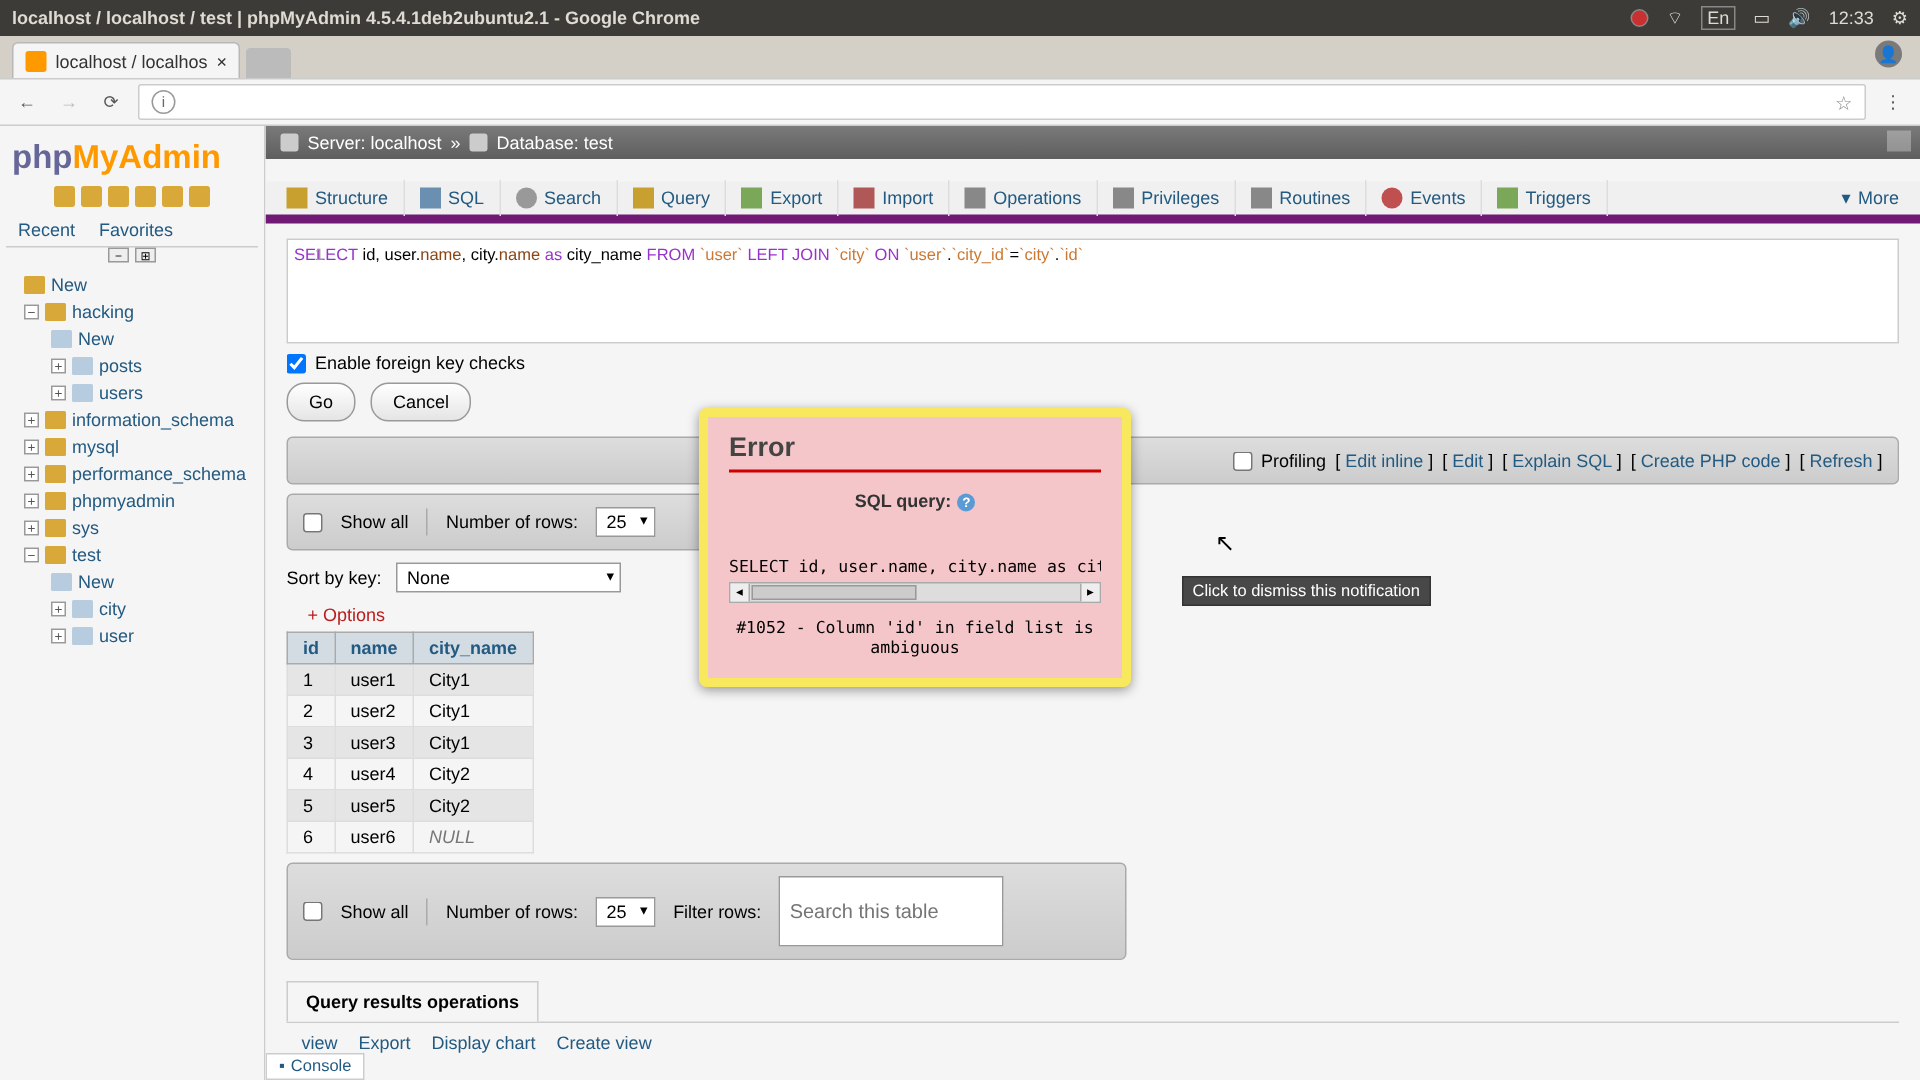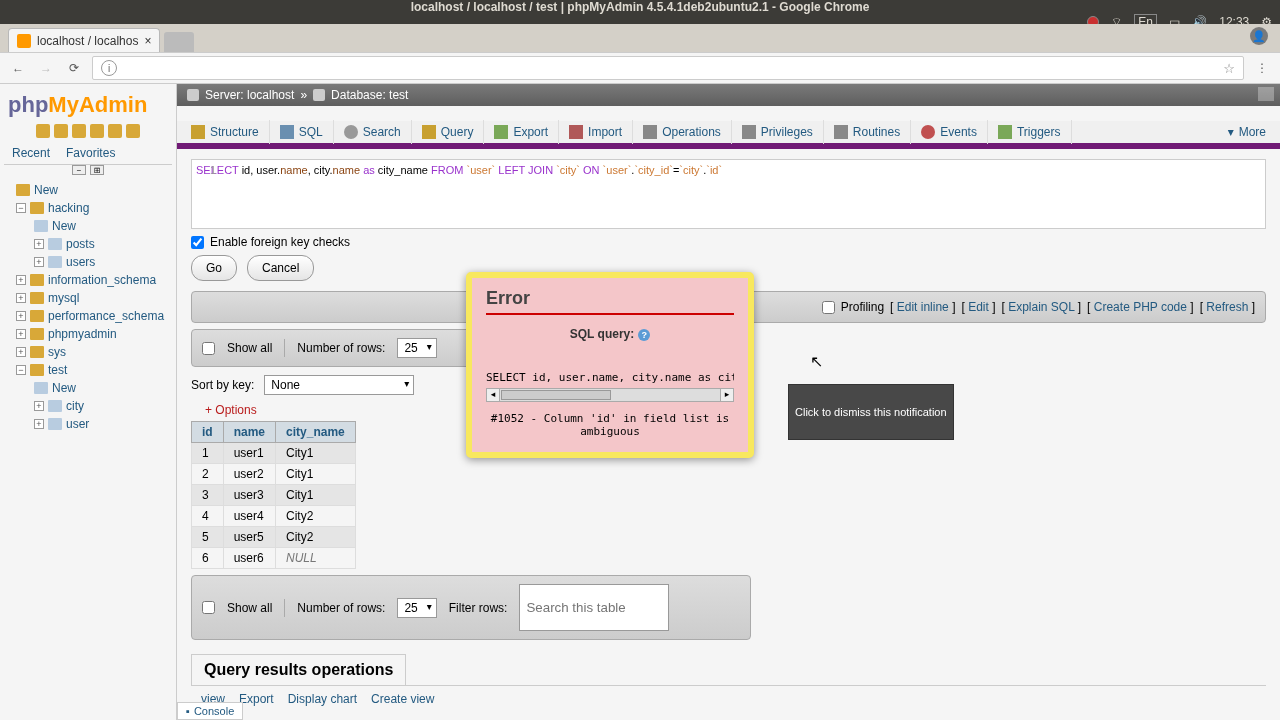--- a/index.html
+++ b/index.html
@@ -1,19 +1,19 @@
 <!DOCTYPE html>
 <html><head>
 <meta charset="utf-8">
 <style>
 * { margin:0; padding:0; box-sizing:border-box; font-family:sans-serif; }
 body { width:1280px; height:720px; overflow:hidden; background:#f0f0f0; font-size:12px; }
 
 
-.os-bar { height:24px; background:#3c3b37; color:#dfdbd2; display:flex; align-items:center; padding:0 8px;flex-direction:column; }
+.os-bar { height:24px; background:#3c3b37; color:#dfdbd2; display:flex; align-items:center; padding:0 8px; }
 .os-title { font-weight:bold; font-size:12px; }
 .os-right { margin-left:auto; display:flex; align-items:center; gap:12px; }
 .os-right span { font-size:12px; }
 .rec-dot { width:12px; height:12px; border-radius:50%; background:#c93030; border:1px solid #888; }
 
 
 .tab-strip { height:28px; background:#d4d0c8; display:flex; align-items:flex-end; padding-left:8px; position:relative; }
 .tab { height:24px; background:#f5f5f5; border-radius:4px 4px 0 0; display:flex; align-items:center; padding:0 8px; gap:6px; font-size:12px; color:#333; border:1px solid #b8b8b8; border-bottom:none; }
 .tab-ghost { width:30px; height:20px; background:#bbb; margin-left:4px; border-radius:3px 3px 0 0; }
 .avatar-circle { position:absolute; right:12px; top:3px; width:18px; height:18px; border-radius:50%; background:#7a7a7a; display:flex; align-items:center; justify-content:center; color:#fff; font-size:11px; }
@@ -85,40 +85,40 @@
 .options-link { color:#b91c1c; margin:4px 28px; display:block; font-size:12px; }
 
 
 .data-table { margin:0 14px; border-collapse:collapse; font-size:12px; }
 .data-table th { background:#d3dce3; border:1px solid #aaa; padding:3px 10px; text-align:left; color:#235a81; cursor:pointer; }
 .data-table td { border:1px solid #ddd; padding:3px 10px; }
 .data-table tr:nth-child(even) td { background:#e5e5e5; }
 .null { font-style:italic; color:#777; }
 
 .qro { margin:14px 14px 0 14px; }
-.qro-tab { display:inline-block; padding:6px 12px; background:#f5f5f5; border:1px solid #ccc; border-bottom:none; font-size:16px; font-weight:bold; }
+.qro-tab { display:inline-block; padding:6px 12px; background:#f5f5f5; border:1px solid #ccc; border-bottom:none; font-size:12px; font-weight:bold; }
 .qro-bar { border-top:1px solid #ccc; padding:6px 10px; display:flex; gap:14px; font-size:12px; }
 .qro-bar a { color:#235a81; }
 
 
 .console-bar { position:absolute; bottom:0; left:0; background:#fff; border:1px solid #ccc; padding:2px 8px; font-size:11px; color:#235a81; display:flex; align-items:center; gap:4px; }
 
 
 .error-popup { position:absolute; left:466px; top:272px; width:288px; border:6px solid #f8e85e; border-radius:5px; box-shadow:0 2px 8px rgba(0,0,0,0.4); background:#f4c6c9; padding:10px 14px 14px 14px; z-index:100; }
 .error-title { font-size:18px; font-weight:bold; color:#444; border-bottom:2px solid #c00; padding-bottom:4px; margin-bottom:12px; }
 .error-lbl { text-align:center; font-weight:bold; font-size:12px; color:#333; margin:6px 0; }
 .help-icon { display:inline-block; width:12px; height:12px; border-radius:50%; background:#5b9bd5; color:#fff; font-size:9px; text-align:center; line-height:12px; margin-left:4px; }
 .error-sql { font-family:monospace; font-size:11px; white-space:nowrap; overflow:hidden; margin:30px 0 4px 0; text-align:center; }
 .error-scroll { height:14px; background:#ddd; border:1px solid #aaa; position:relative; display:flex; }
 .error-scroll:before { content:"◂"; width:12px; font-size:9px; text-align:center; background:#eee; border-right:1px solid #aaa; }
 .error-scroll:after { content:"▸"; width:12px; font-size:9px; text-align:center; background:#eee; border-left:1px solid #aaa; margin-left:auto; }
 .error-scroll-thumb { position:absolute; left:14px; top:1px; width:110px; height:10px; background:#ccc; border:1px solid #999; }
 .error-msg { font-family:monospace; font-size:11px; text-align:center; margin-top:10px; }
 
-.tooltip { position:absolute; left:788px; top:384px; background:#484848; color:#fff; font-size:11px; padding:21px 6px; border:1px solid #333; z-index:101; }
+.tooltip { position:absolute; left:788px; top:384px; background:#484848; color:#fff; font-size:11px; padding:3px 6px; border:1px solid #333; z-index:101; }
 
 .cursor { position:absolute; left:810px; top:352px; z-index:102; font-size:16px; }
 </style>
 </head>
 <body>
 
 <div class="os-bar">
   <span class="os-title">localhost / localhost / test | phpMyAdmin 4.5.4.1deb2ubuntu2.1 - Google Chrome</span>
   <div class="os-right">
     <span class="rec-dot"></span>

